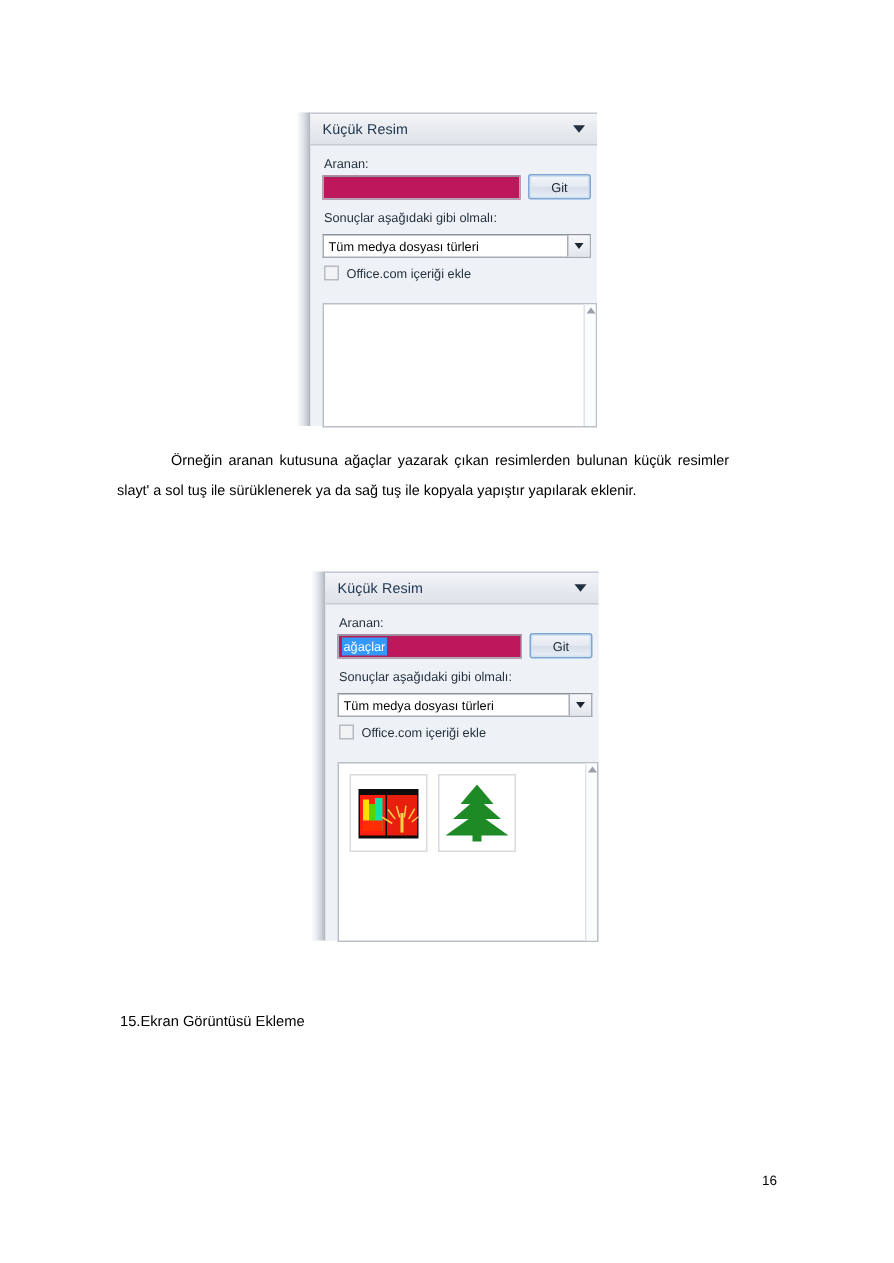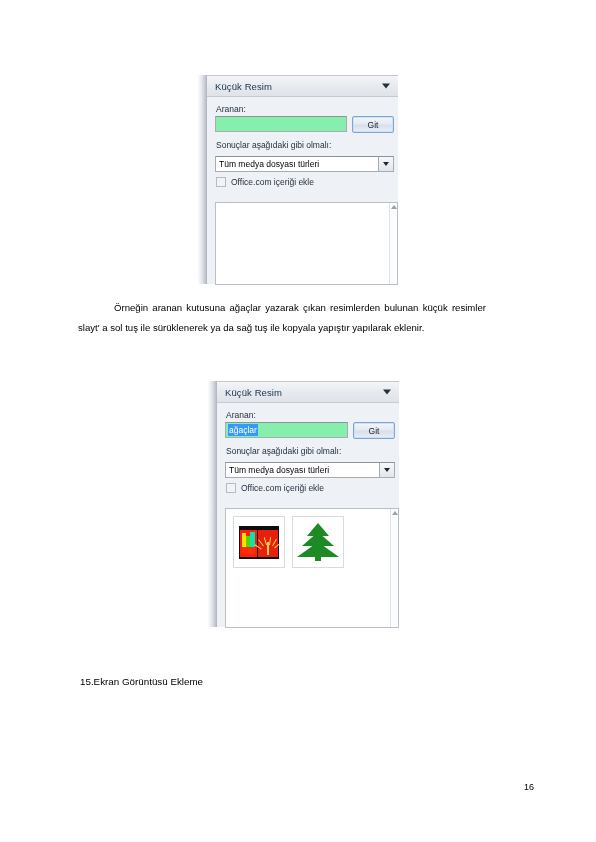--- a/index.html
+++ b/index.html
@@ -44,24 +44,24 @@
     font-size:9.5px; color:#20364f; letter-spacing:0.1px;
     white-space:nowrap;
   }
   .pane-caret {
     position:absolute; right:8px; top:50%; transform:translateY(-50%);
     width:0;height:0;border-left:4px solid transparent;border-right:4px solid transparent;
     border-top:5px solid #23303f;
   }
   .pane-content { padding:5px 4px 0 8px; }
   .field-label { font-size:8.5px; color:#25313f; margin:2px 0 2px 1px; white-space:nowrap; }
-  .search-row { display:flex; align-items:flex-start; gap:5px; }
+  .search-row { display:flex; align-items:flex-end; gap:5px; }
   .search-input {
     flex:1 1 auto; height:16px;
-    background:#86efac;
+    background:#be185d;
     border:1px solid #a7acb4;
     border-top-color:#8d939c;
     font-size:8.5px; color:#000;
     display:flex; align-items:center;
     padding:0 2px; overflow:hidden;
   }
   .search-input .sel {
     background:#3399ff; color:#ffffff;
     padding:0 1px; line-height:12px; white-space:nowrap;
   }
@@ -307,17 +307,17 @@
       </div>
 
     </div>
   </div>
 
   <div class="doc-head" style="left:80px; top:651px;">
     <span>15.Ekran Görüntüsü Ekleme</span>
   </div>
 
 
-  <div class="page-number" style="left:524px; top:782px;">
+  <div class="page-number" style="left:508px; top:782px;">
     <span>16</span>
   </div>
 
 </div>
 
 </body></html>

